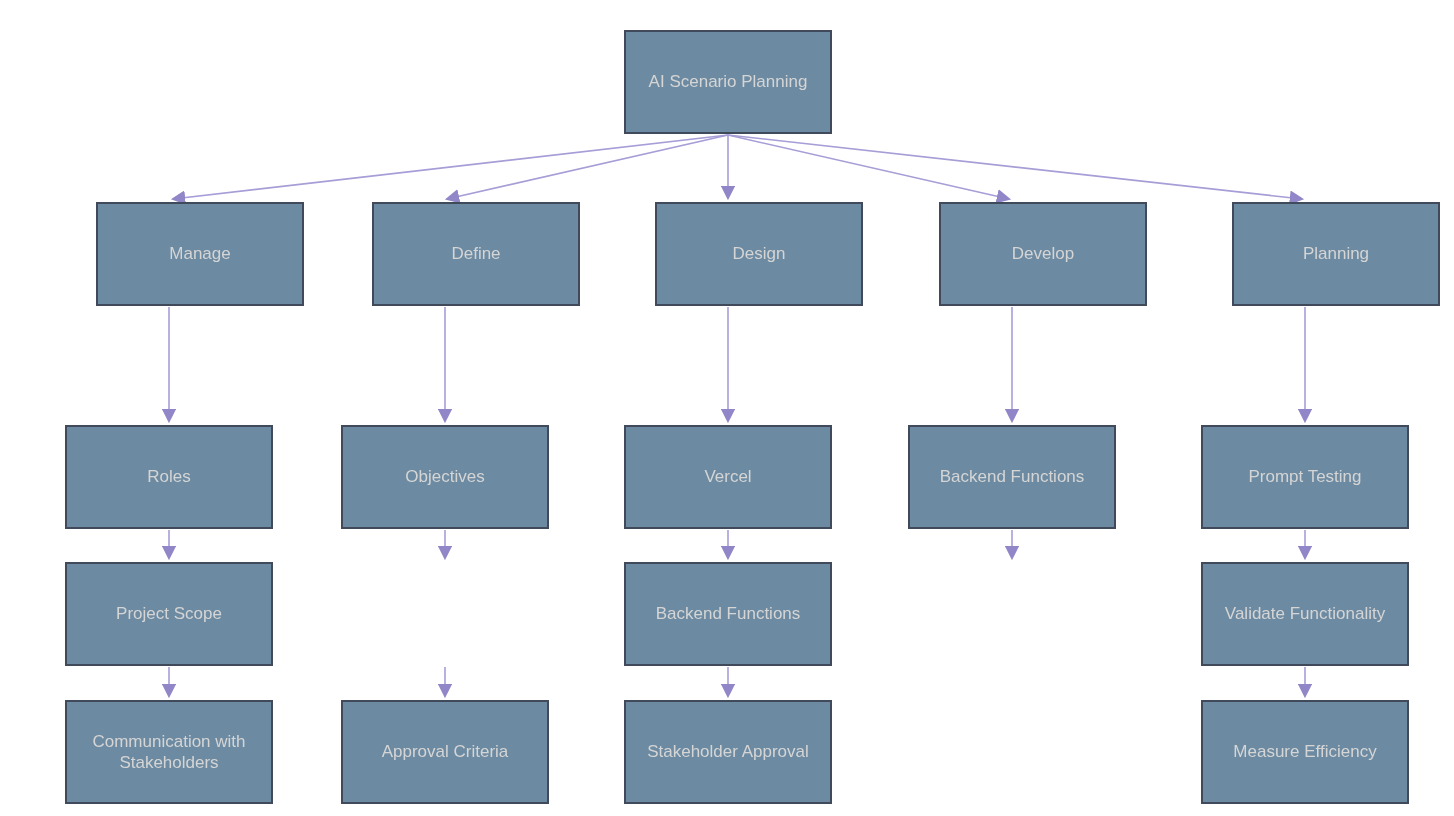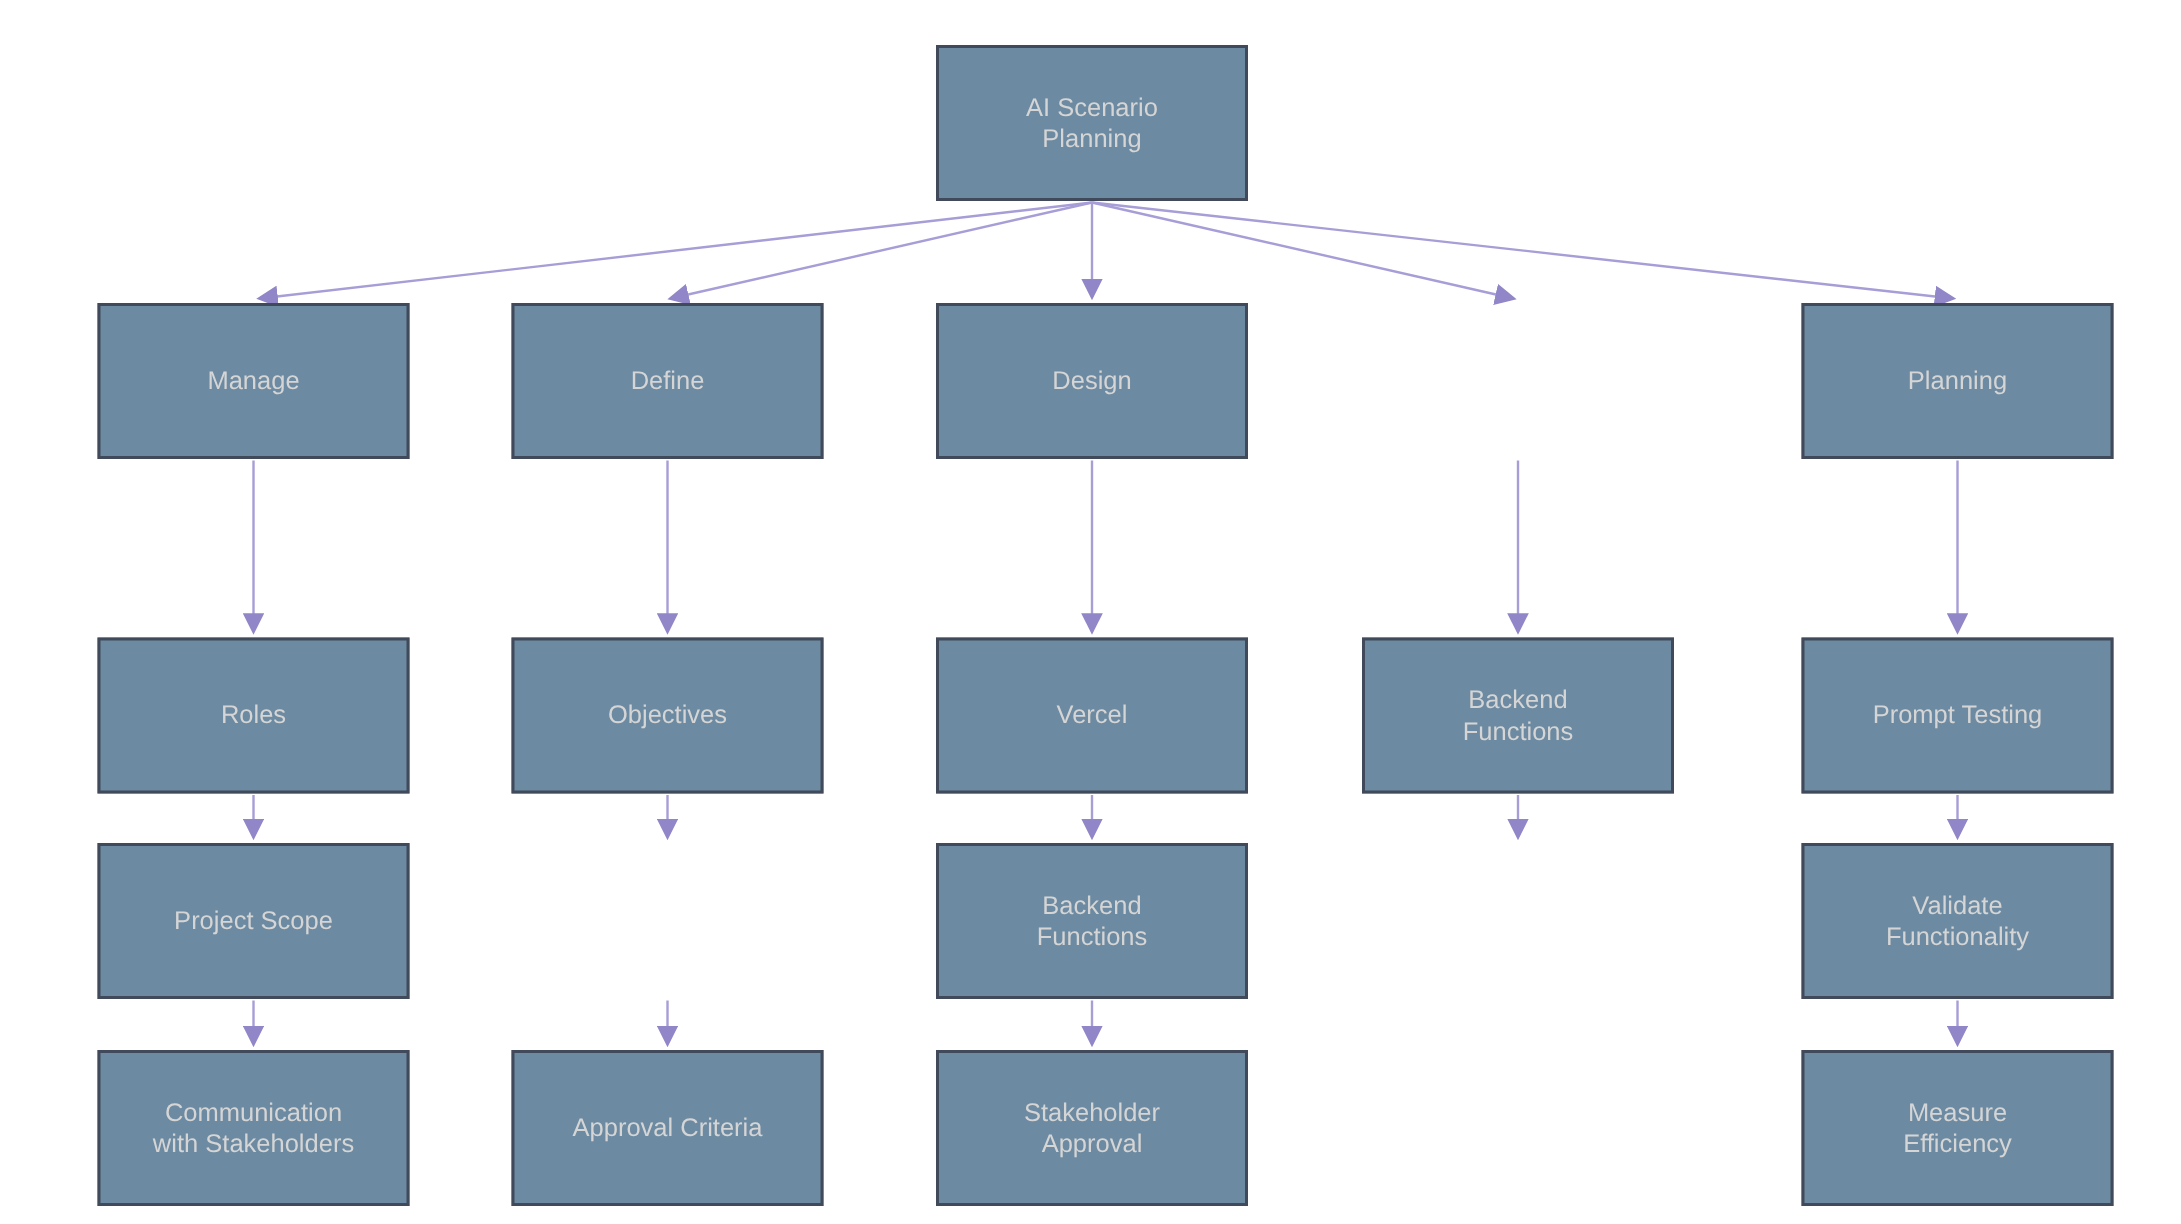--- a/index.html
+++ b/index.html
@@ -34,31 +34,31 @@
     box-sizing: border-box;
     background: #6c8aa1;
     border: 2px solid #404a5a;
     color: #d5d5d5;
     font-size: 17px;
     line-height: 1.25;
     display: flex;
     align-items: center;
     justify-content: center;
     text-align: center;
-    padding: 6px 32px;
+    padding: 6px 14px;
   }
   
   .col1 { left: 65px; }
   .col2 { left: 341px; }
   .col3 { left: 624px; }
   .col4 { left: 908px; }
   .col5 { left: 1201px; }
   
   .row1 { top: 30px; }
-  .row2 { top: 202px; }
+  .row2 { top: 202px; margin-left: 31px; }
   .row3 { top: 425px; }
   .row4 { top: 562px; }
   .row5 { top: 700px; }
 </style>
 </head>
 <body>
 
 <div class="canvas">
 
   <svg class="edges" viewBox="0 0 1454 816" xmlns="http://www.w3.org/2000/svg">
@@ -98,20 +98,23 @@
 
   <div class="node col1 row2">
     <span>Manage</span>
   </div>
   <div class="node col2 row2">
     <span>Define</span>
   </div>
   <div class="node col3 row2">
     <span>Design</span>
   </div>
+  <div class="node col4 row2">
+    <span>Develop</span>
+  </div>
   <div class="node col5 row2">
     <span>Planning</span>
   </div>
 
   <div class="node col1 row3">
     <span>Roles</span>
   </div>
   <div class="node col2 row3">
     <span>Objectives</span>
   </div>

